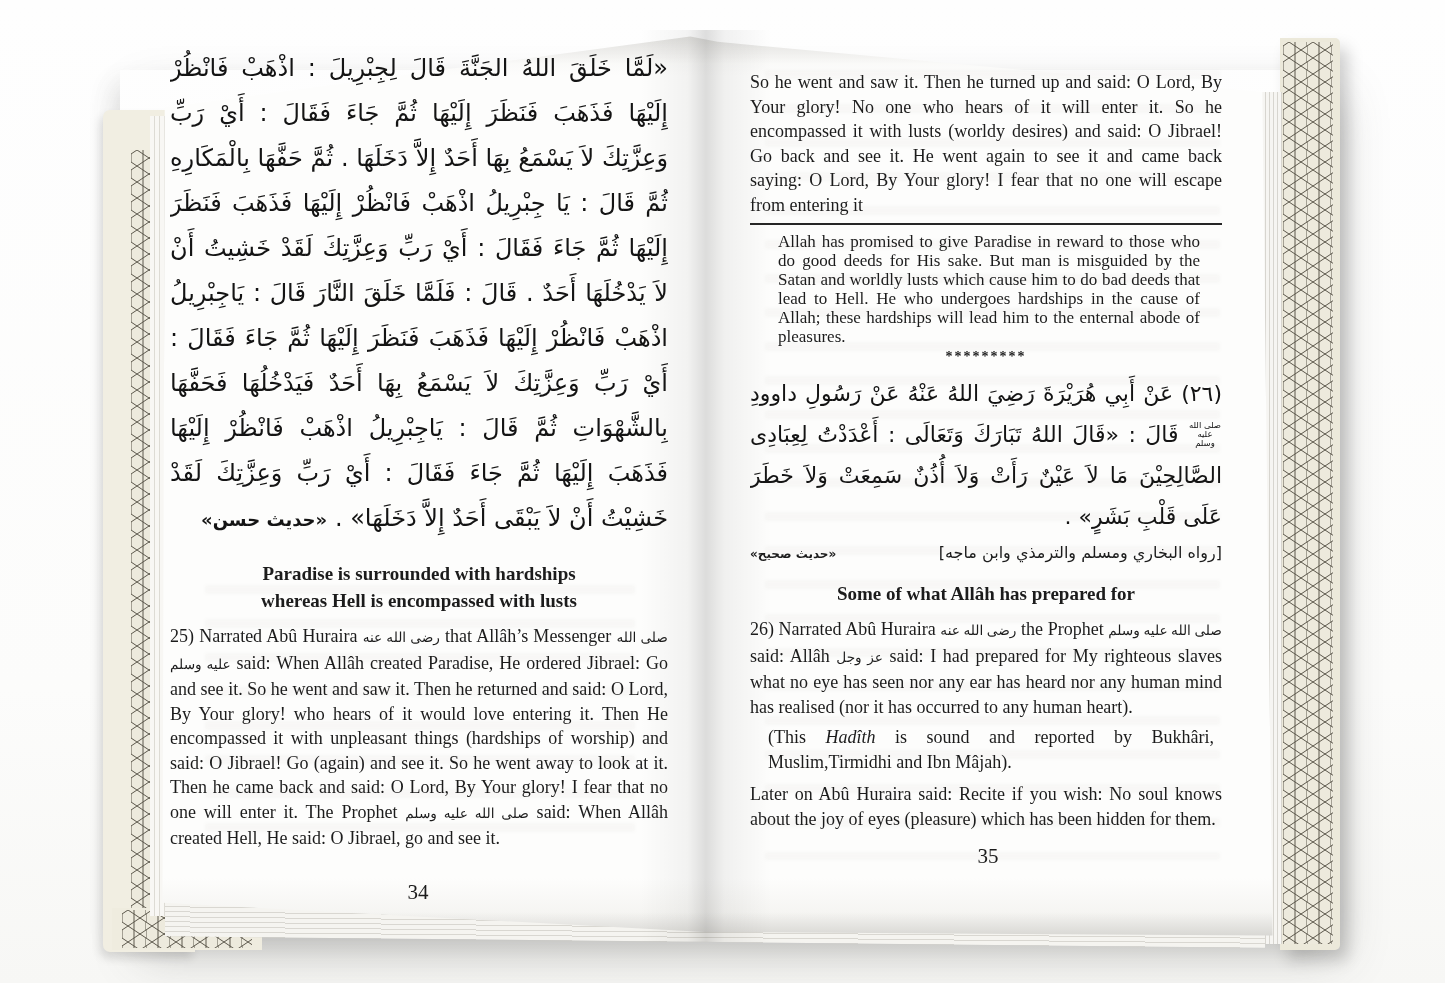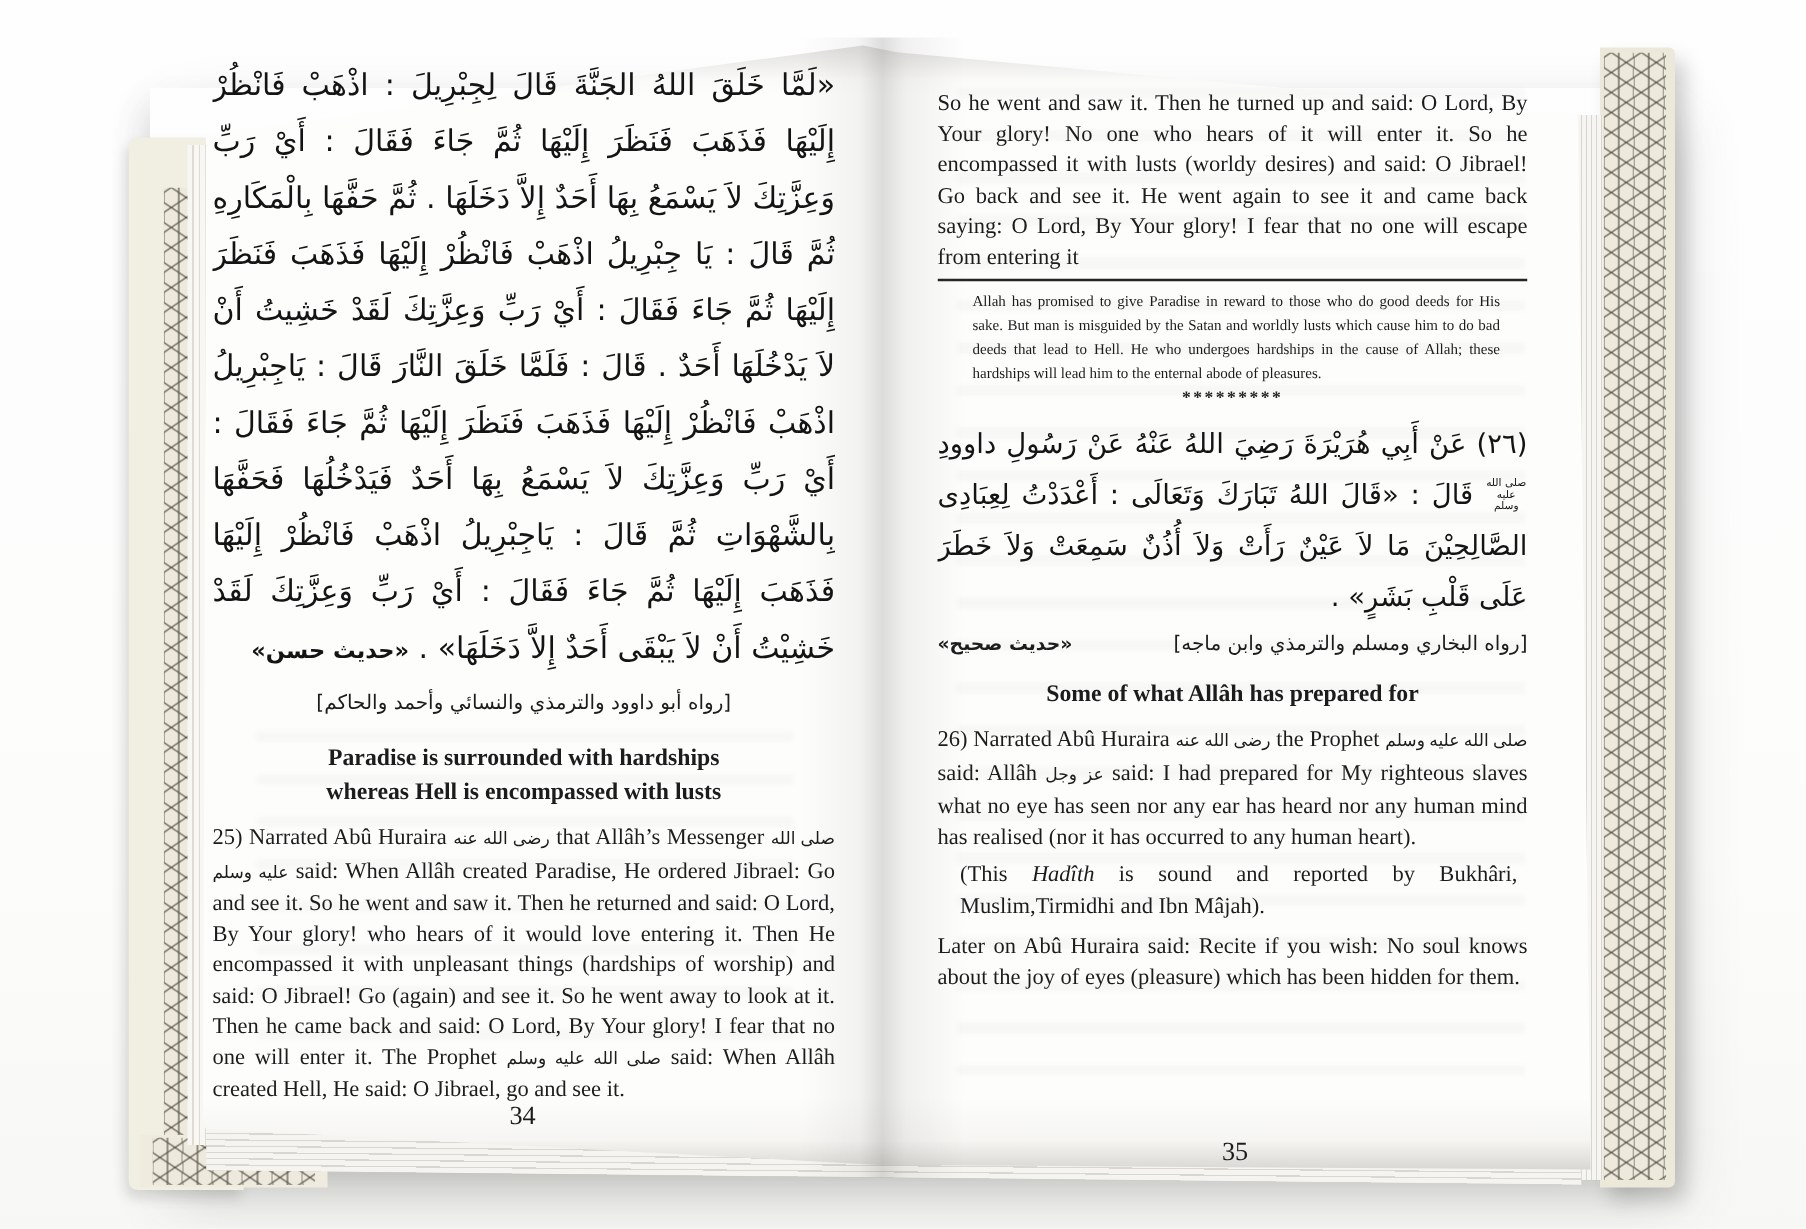--- a/index.html
+++ b/index.html
@@ -52,36 +52,36 @@
   .right-col{left:750px;top:70px;width:472px;max-height:824px;overflow:hidden;}
 
   .ar-main{direction:rtl;font-family:"DejaVu Sans",sans-serif;font-size:24px;line-height:45px;
            text-align:justify;margin:0;color:#141414;}
   .ar-source{direction:rtl;font-family:"DejaVu Sans",sans-serif;font-size:16px;line-height:26px;
              text-align:center;margin:6px 0 0;}
   .ar-hadith{direction:rtl;font-family:"DejaVu Sans",sans-serif;font-size:22px;line-height:41px;
              text-align:justify;margin:8px 0 0;color:#141414;}
   .ar-grade-row{display:flex;justify-content:space-between;align-items:baseline;
                 font-family:"DejaVu Sans",sans-serif;margin:6px 0 0;}
-  .ar-grade{font-size:15px;font-weight:bold;direction:rtl;}
+  .ar-grade{font-size:12px;font-weight:bold;direction:rtl;}
   .ar-src2{font-size:16px;direction:rtl;}
 
   .heading{font-weight:bold;font-size:19px;line-height:27px;text-align:center;margin:18px 0 10px;}
   .body{font-size:18px;line-height:24.5px;text-align:justify;margin:0 0 6px;}
   .attrib{font-size:18px;line-height:24.5px;text-align:justify;margin:2px 0 6px 24px;width:436px;}
   .it{font-style:italic;}
   .rule{height:2px;background:#262626;margin:6px 0 7px;}
-  .commentary{font-size:12px;line-height:19px;text-align:justify;margin:0 0 2px 28px;width:422px;}
+  .commentary{font-size:17px;line-height:19px;text-align:justify;margin:0 0 2px 28px;width:422px;}
   .stars{text-align:center;font-size:14px;letter-spacing:2px;margin:3px 0 2px;font-weight:bold;}
   .ar-inline{font-family:Liberation Serif, serif;font-size:.76em;direction:rtl;unicode-bidi:isolate;}
   .saw-stack{display:inline-block;font-family:"DejaVu Sans",sans-serif;font-size:8.5px;line-height:9px;
              width:34px;text-align:center;vertical-align:-4px;direction:rtl;white-space:normal;}
   .pgnum{position:absolute;z-index:5;font-size:21px;text-align:center;width:260px;}
   .pgnum-l{left:288px;top:880px;}
-  .pgnum-r{left:858px;top:909px;}
+  .pgnum-r{left:858px;top:844px;}
 </style>
 </head>
 <body>
 
 <svg width="0" height="0" style="position:absolute" aria-hidden="true">
   <defs>
     <pattern id="hexpat" width="24" height="16" patternUnits="userSpaceOnUse">
       <rect width="24" height="16" fill="#edeadd"></rect>
       <g stroke="#5b574b" stroke-width="1" fill="none">
         <path d="M6 0 L12 4 L12 12 L6 16 L0 12 L0 4 Z"></path>
@@ -130,21 +130,20 @@
   </div>
 
   <div class="bleed bleed-l"></div>
   <div class="bleed bleed-r"></div>
   <div class="gutter"></div>
 
   <div class="col left-col">
 
     <p class="ar-main"><span>«لَمَّا خَلَقَ اللهُ الجَنَّةَ قَالَ لِجِبْرِيلَ : اذْهَبْ فَانْظُرْ إِلَيْهَا فَذَهَبَ فَنَظَرَ إِلَيْهَا ثُمَّ جَاءَ فَقَالَ : أَيْ رَبِّ وَعِزَّتِكَ لاَ يَسْمَعُ بِهَا أَحَدٌ إِلاَّ دَخَلَهَا . ثُمَّ حَفَّهَا بِالْمَكَارِهِ ثُمَّ قَالَ : يَا جِبْرِيلُ اذْهَبْ فَانْظُرْ إِلَيْهَا فَذَهَبَ فَنَظَرَ إِلَيْهَا ثُمَّ جَاءَ فَقَالَ : أَيْ رَبِّ وَعِزَّتِكَ لَقَدْ خَشِيتُ أَنْ لاَ يَدْخُلَهَا أَحَدٌ . قَالَ : فَلَمَّا خَلَقَ النَّارَ قَالَ : يَاجِبْرِيلُ اذْهَبْ فَانْظُرْ إِلَيْهَا فَذَهَبَ فَنَظَرَ إِلَيْهَا ثُمَّ جَاءَ فَقَالَ : أَيْ رَبِّ وَعِزَّتِكَ لاَ يَسْمَعُ بِهَا أَحَدٌ فَيَدْخُلُهَا فَحَفَّهَا بِالشَّهْوَاتِ ثُمَّ قَالَ : يَاجِبْرِيلُ اذْهَبْ فَانْظُرْ إِلَيْهَا فَذَهَبَ إِلَيْهَا ثُمَّ جَاءَ فَقَالَ : أَيْ رَبِّ وَعِزَّتِكَ لَقَدْ خَشِيْتُ أَنْ لاَ يَبْقَى أَحَدٌ إِلاَّ دَخَلَهَا» .</span> <span style="font-size:18px;font-weight:bold;">«حديث حسن»</span></p>
 
-    <p class="ar-source">[رواه أبو داوود والترمذي والنسائي وأحمد والحاكم]</p>
 
     <div class="heading">
       <div>Paradise is surrounded with hardships</div>
       <div>whereas Hell is encompassed with lusts</div>
     </div>
 
     <p class="body"><span>25)  Narrated Abû Huraira </span><span class="ar-inline" dir="rtl">رضى الله عنه</span><span> that Allâh’s Messenger </span><span class="ar-inline" dir="rtl">صلى الله عليه وسلم</span><span> said: When Allâh created Paradise, He ordered Jibrael: Go and see it. So he went and saw it. Then he returned and said: O Lord, By Your glory! who hears of it would love entering it. Then He encompassed it with unpleasant things (hardships of worship) and said: O Jibrael! Go (again) and see it. So he went away to look at it. Then he came back and said: O Lord, By Your glory! I fear that no one will enter it. The Prophet </span><span class="ar-inline" dir="rtl">صلى الله عليه وسلم</span><span> said: When Allâh created Hell, He said: O Jibrael, go and see it.</span></p>
   </div>
 
   <div class="pgnum pgnum-l">34</div>

